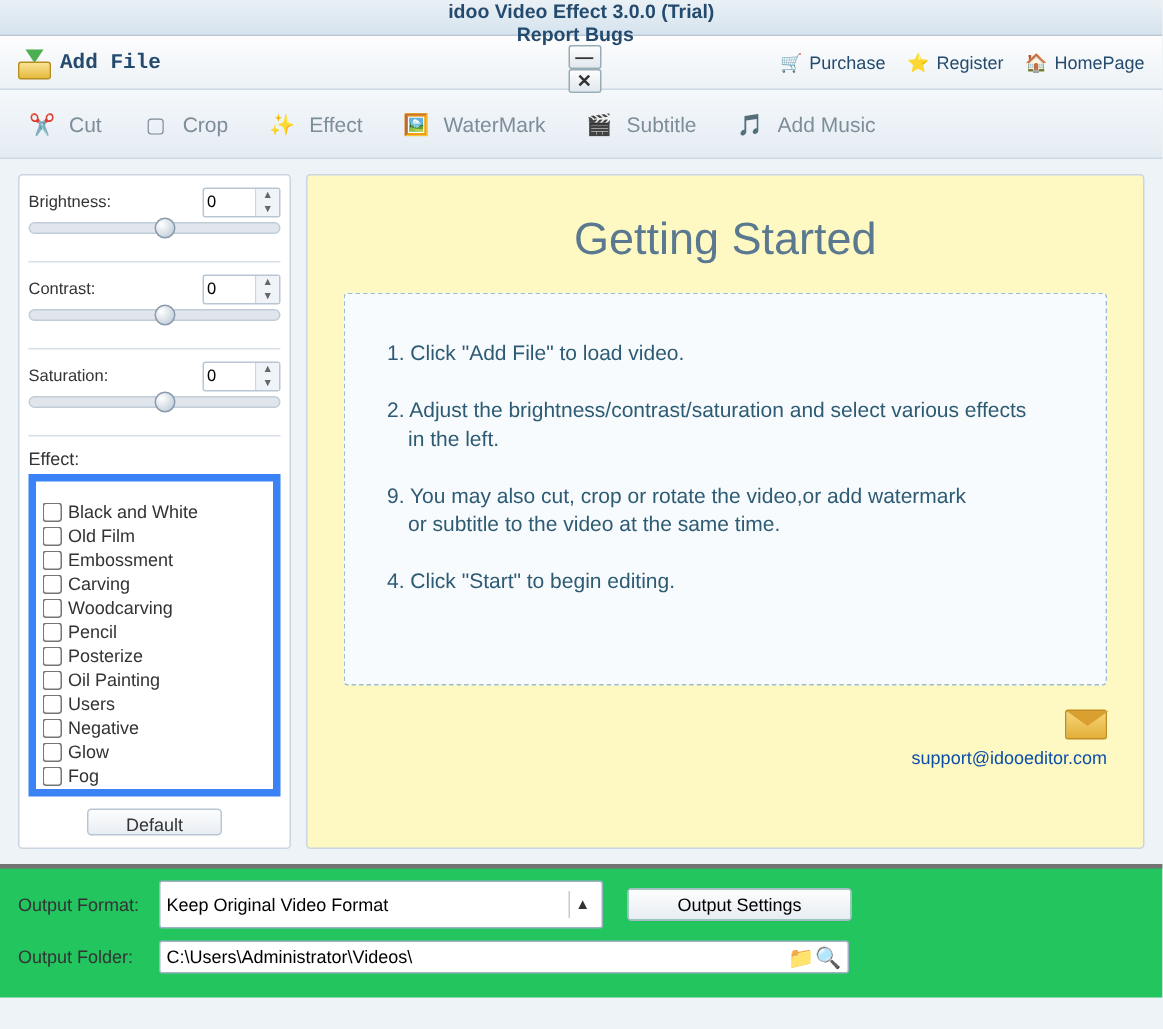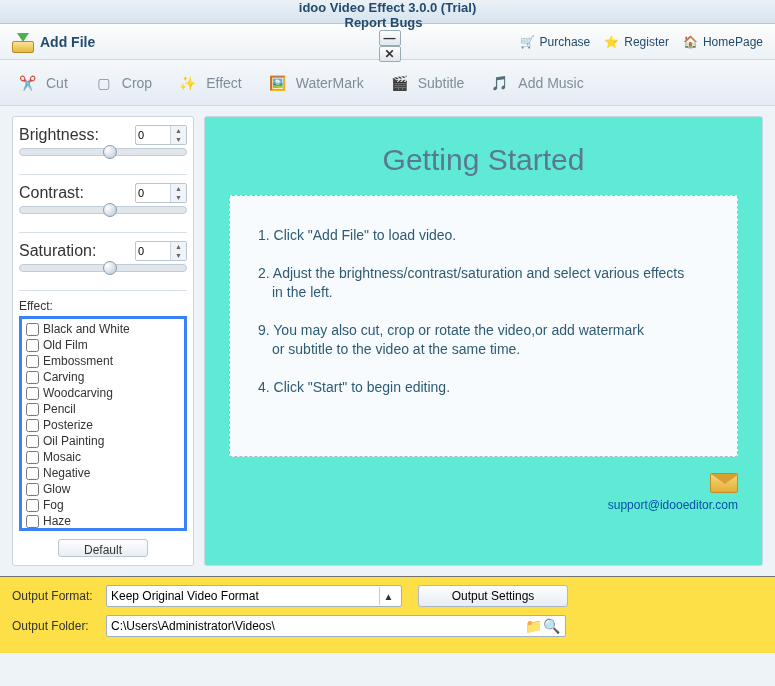--- a/index.html
+++ b/index.html
@@ -8,61 +8,61 @@
 .titlebar .logo { width: 18px; height: 18px; border-radius: 50%; background: radial-gradient(circle at 30% 30%, #fff 10%, #555 40%, #222 70%); margin-right: 4px; }
 .titlebar .title { flex: 1; color: #244b6e; font-weight: bold; font-size: 13px; }
 .titlebar .report { color: #244b6e; font-weight: bold; font-size: 13px; margin-right: 8px; cursor: pointer; }
 .titlebar .winbtn { width: 22px; height: 18px; border: 1px solid #97adb6; background: linear-gradient(#fdfdfd,#e1e8ee); margin-left: 4px; display: flex; align-items: center; justify-content: center; font-weight: bold; color: #333; cursor: pointer; border-radius: 2px; }
 
 .menubar { height: 36px; background: linear-gradient(#fdfdfd,#ecf2f7); display: flex; align-items: center; padding: 0 12px; border-bottom: 1px solid #cdd8e2; }
 .addfile { display: flex; align-items: center; gap: 6px; cursor: pointer; }
 .addfile-icon { width: 22px; height: 22px; position: relative; }
 .addfile-icon .box { position: absolute; bottom: 0; width: 22px; height: 12px; background: linear-gradient(#f9e294,#e6bb3f); border: 1px solid #b58e22; border-radius: 2px; }
 .addfile-icon .arrow { position: absolute; top: 0; left: 5px; width: 0; height: 0; border-left: 6px solid transparent; border-right: 6px solid transparent; border-top: 9px solid #4caf50; transform: translateY(2px); }
-.addfile-label { color: #244b6e; font-weight: bold; font-size: 14px; }
+.addfile-label { color: #244b6e; font-weight: bold; font-size: 14px; font-family: Liberation Mono, monospace; }
 .menubar-spacer { flex: 1; }
 .menu-link { display: flex; align-items: center; gap: 4px; margin-left: 14px; cursor: pointer; color: #244b6e; font-size: 12px; }
 .mini-icon { width: 16px; height: 16px; display: inline-flex; align-items: center; justify-content: center; }
 
 .toolbar { height: 46px; background: linear-gradient(#f5f8fb,#e4ecf3); border-bottom: 1px solid #cdd8e2; display: flex; align-items: center; padding: 0 16px; gap: 24px; }
 .tool { display: flex; align-items: center; gap: 6px; cursor: pointer; color: #7e8e99; font-size: 14px; font-weight: 500; }
 .tool .ticon { width: 24px; height: 24px; display: inline-flex; align-items: center; justify-content: center; }
 
 .main { display: flex; padding: 10px 12px; gap: 10px; height: 470px; }
 .leftpanel { width: 182px; border: 1px solid #c9d5e0; border-radius: 3px; background: #fff; padding: 8px 6px; display: flex; flex-direction: column; }
 .slider-row { margin-bottom: 6px; }
 .slider-label-row { display: flex; align-items: center; justify-content: space-between; margin-bottom: 2px; }
-.slider-label { color: #333; font-size: 16px; }
+.slider-label { color: #333; font-size: 11px; }
 .spinner { display: flex; align-items: center; border: 1px solid #b8c6d4; border-radius: 2px; width: 52px; height: 20px; }
 .spinner input { width: 34px; border: none; padding: 0 2px; font-size: 11px; outline: none; }
 .spinner .updn { display: flex; flex-direction: column; width: 16px; border-left: 1px solid #ccd6e0; }
 .spinner .updn div { height: 9px; display: flex; align-items: center; justify-content: center; font-size: 7px; color: #666; cursor: pointer; background: #f0f3f7; }
 .slider-track { height: 8px; background: #e0e6ec; border: 1px solid #c0ccd8; border-radius: 4px; position: relative; margin: 3px 0 8px; }
 .slider-thumb { position: absolute; top: -4px; width: 14px; height: 14px; border-radius: 50%; background: radial-gradient(circle at 30% 30%, #fff, #b8c6d4); border: 1px solid #8a9bad; cursor: pointer; }
 .sep { height: 1px; background: #d7e0e9; margin: 4px 0 8px; }
 .effect-label { color: #333; font-size: 12px; margin-bottom: 3px; }
-.effect-list { flex: 1; border: 3px solid #3b82f6; overflow-y: auto; padding: 2px 4px; }
+.effect-list { flex: 1; border: 5px solid #3b82f6; overflow-y: auto; padding: 12px 4px; }
 .effect-item { display: flex; align-items: center; gap: 4px; padding: 1px 0; font-size: 12px; color: #333; cursor: pointer; }
 .effect-item input { cursor: pointer; }
 .default-btn { margin: 8px auto 0; width: 90px; height: 18px; border: 1px solid #b8c6d4; border-radius: 3px; background: linear-gradient(#fdfdfd,#e8eef4); text-align: center; line-height: 20px; font-size: 12px; color: #333; cursor: pointer; }
 
-.rightpanel { flex: 1; border: 1px solid #c9d5e0; border-radius: 3px; background: #5eead4; padding: 20px 24px 16px; position: relative; }
+.rightpanel { flex: 1; border: 1px solid #c9d5e0; border-radius: 3px; background: #fef9c3; padding: 20px 24px 16px; position: relative; }
 .gs-title { text-align: center; color: #5a7990; font-size: 30px; font-weight: 300; margin: 6px 0 18px; font-family: "Segoe UI Light", "Segoe UI", Arial; }
 .gs-box { border: 1px dashed #9fbccf; border-radius: 3px; padding: 30px 28px 40px; background: #f7fbfd; }
 .gs-step { color: #2e5b74; font-size: 14px; margin-bottom: 18px; line-height: 1.4; }
 .gs-step .indent { display: block; margin-left: 14px; }
 .mail-row { text-align: right; margin-top: 16px; }
 .mail-icon { width: 28px; height: 20px; background: linear-gradient(#f6d77a,#e3af39); border: 1px solid #c08e25; display: inline-block; position: relative; border-radius: 2px; }
 .mail-icon::before { content: ""; position: absolute; top: 0; left: 0; border-left: 14px solid transparent; border-right: 14px solid transparent; border-top: 10px solid #d99f2f; }
 .mail-link { display: block; color: #0b4fa8; font-size: 12px; cursor: pointer; margin-top: 2px; }
 
-.bottombar { padding: 8px 12px; border-top: 1px solid #737373; background: #fde047; }
+.bottombar { padding: 8px 12px; border-top: 3px solid #737373; background: #22c55e; }
 .outrow { display: flex; align-items: center; gap: 8px; margin-bottom: 8px; }
 .outlabel { width: 86px; color: #333; font-size: 12px; }
-.combo { flex: 1; max-width: 296px; height: 22px; border: 1px solid #9eb2c4; border-radius: 2px; background: #fff; display: flex; align-items: center; padding: 0 4px; cursor: pointer; }
+.combo { flex: 1; max-width: 296px; height: 32px; border: 1px solid #9eb2c4; border-radius: 2px; background: #fff; display: flex; align-items: center; padding: 0 4px; cursor: pointer; }
 .combo .arrowbtn { width: 18px; height: 18px; border-left: 1px solid #c0ccd8; display: flex; align-items: center; justify-content: center; font-size: 10px; color: #333; }
 .outsettings-btn { width: 150px; height: 22px; border: 1px solid #aab9c8; border-radius: 3px; background: linear-gradient(#fdfdfd,#e7edf3); text-align: center; line-height: 20px; font-size: 12px; cursor: pointer; margin-left: 8px; }
 .folder-input { flex: 1; max-width: 460px; height: 22px; border: 1px solid #9eb2c4; border-radius: 2px; background: #fff; display: flex; align-items: center; padding: 0 4px; }
 .folder-input input { flex: 1; border: none; outline: none; font-size: 12px; }
 .folder-icn { width: 18px; height: 18px; display: flex; align-items: center; justify-content: center; color: #1c6fa8; cursor: pointer; font-size: 14px; }
 .start-btn { position: absolute; right: 22px; bottom: 14px; width: 138px; height: 48px; border-radius: 24px; background: linear-gradient(#9dd3f7,#4fa3e0); border: 2px solid #7abde8; box-shadow: inset 0 1px 2px #fff, 0 1px 4px rgba(0,0,0,.2); display: flex; align-items: center; justify-content: center; color: #fff; font-size: 24px; font-style: italic; font-weight: bold; text-shadow: 0 1px 3px rgba(0,0,0,.3); cursor: pointer; font-family: "Segoe UI", Arial; }
 .bottom-wrap { position: relative; height: 80px; }
 </style>
 </head>
 <body>
@@ -205,21 +205,21 @@
         <label class="effect-item">
           <input type="checkbox" style="">
           <span>Posterize</span>
         </label>
         <label class="effect-item">
           <input type="checkbox" style="">
           <span>Oil Painting</span>
         </label>
         <label class="effect-item">
           <input type="checkbox" style="">
-          <span>Mosaic</span>
+          <span>Users</span>
         </label>
         <label class="effect-item">
           <input type="checkbox" style="">
           <span>Negative</span>
         </label>
         <label class="effect-item">
           <input type="checkbox" style="">
           <span>Glow</span>
         </label>
         <label class="effect-item">

